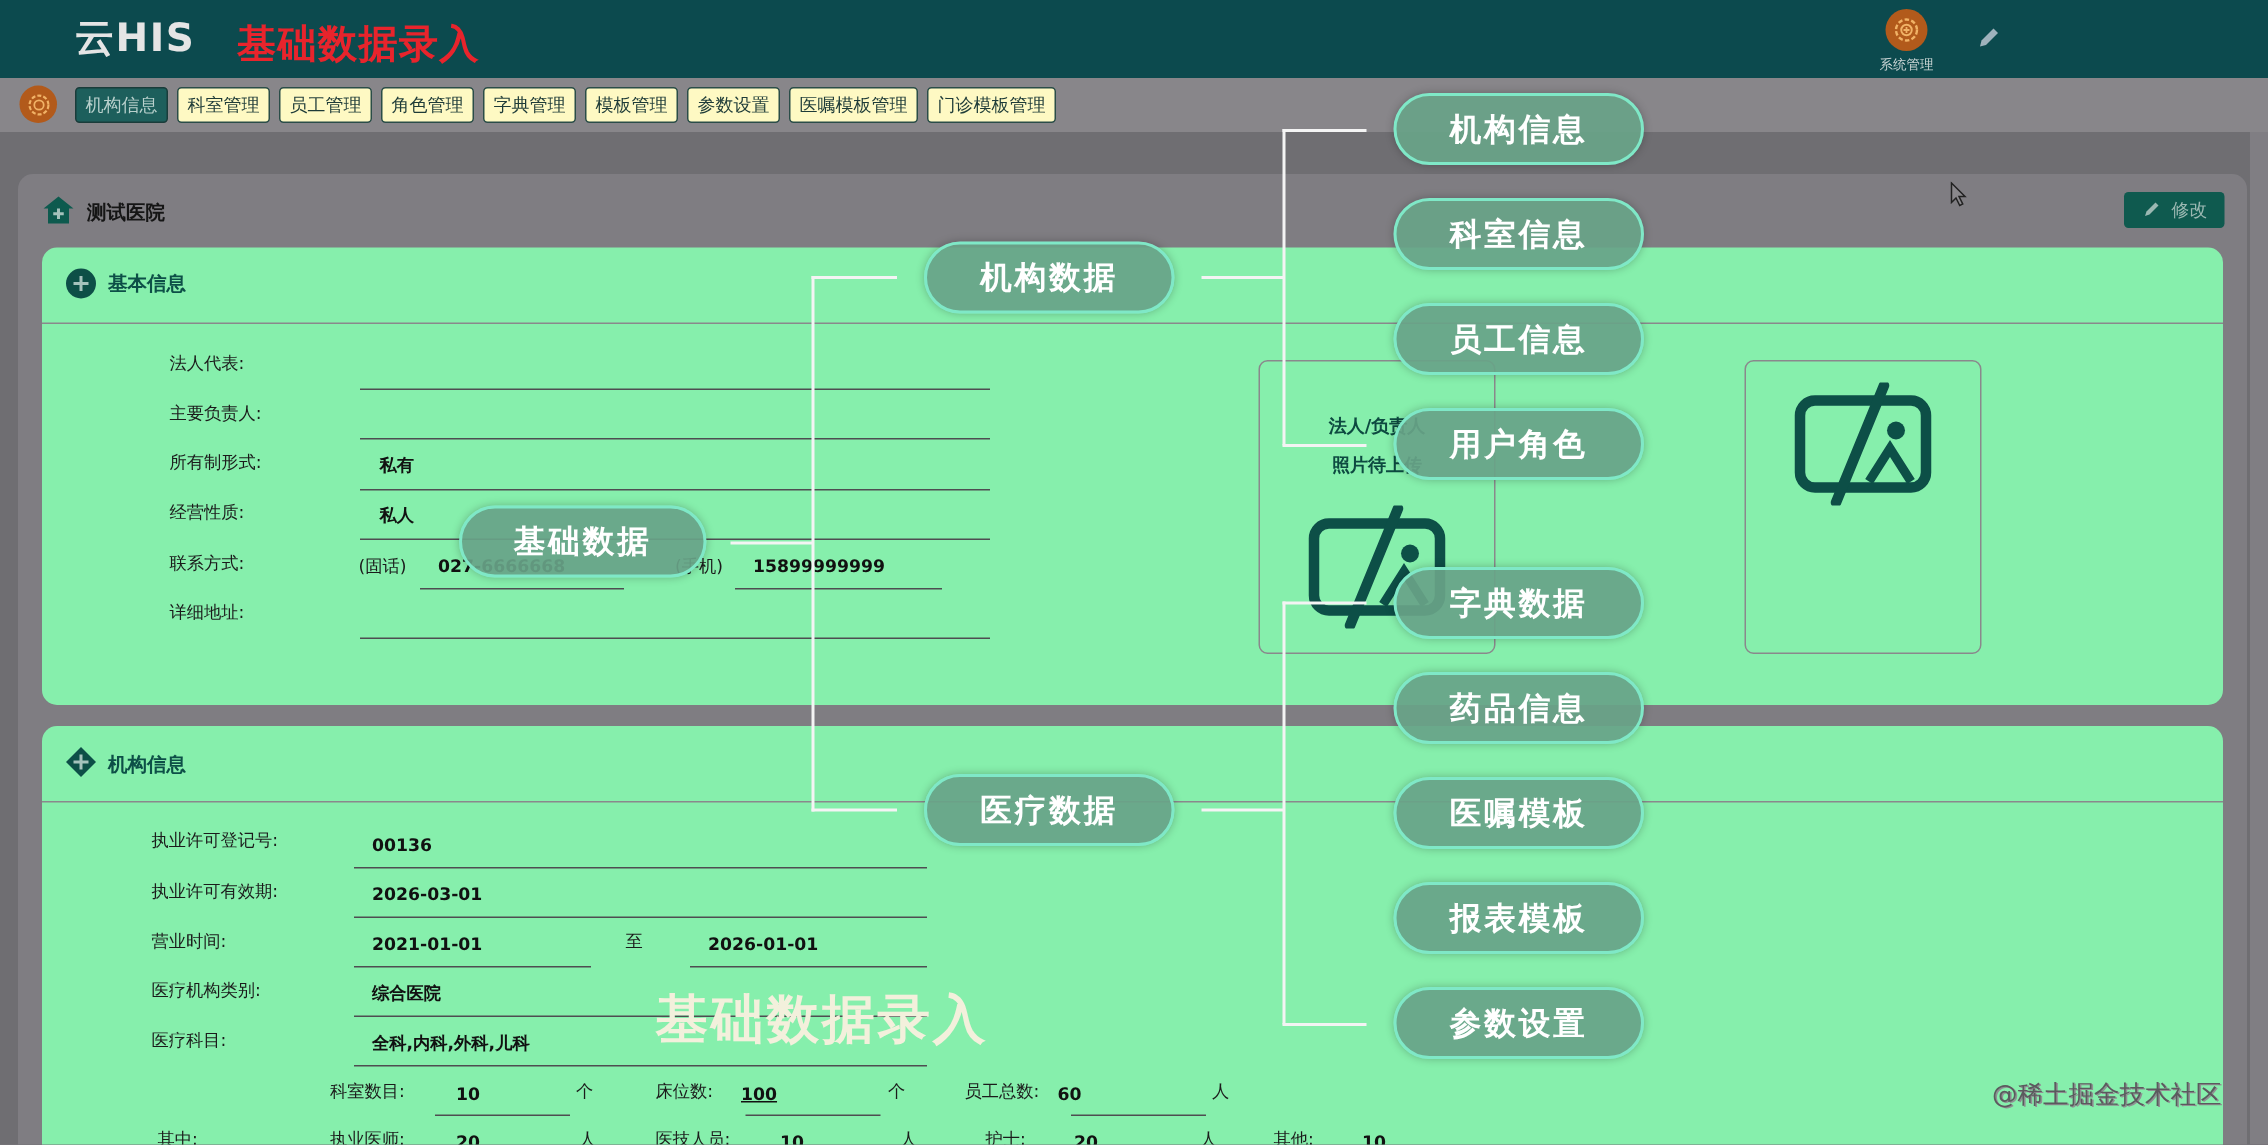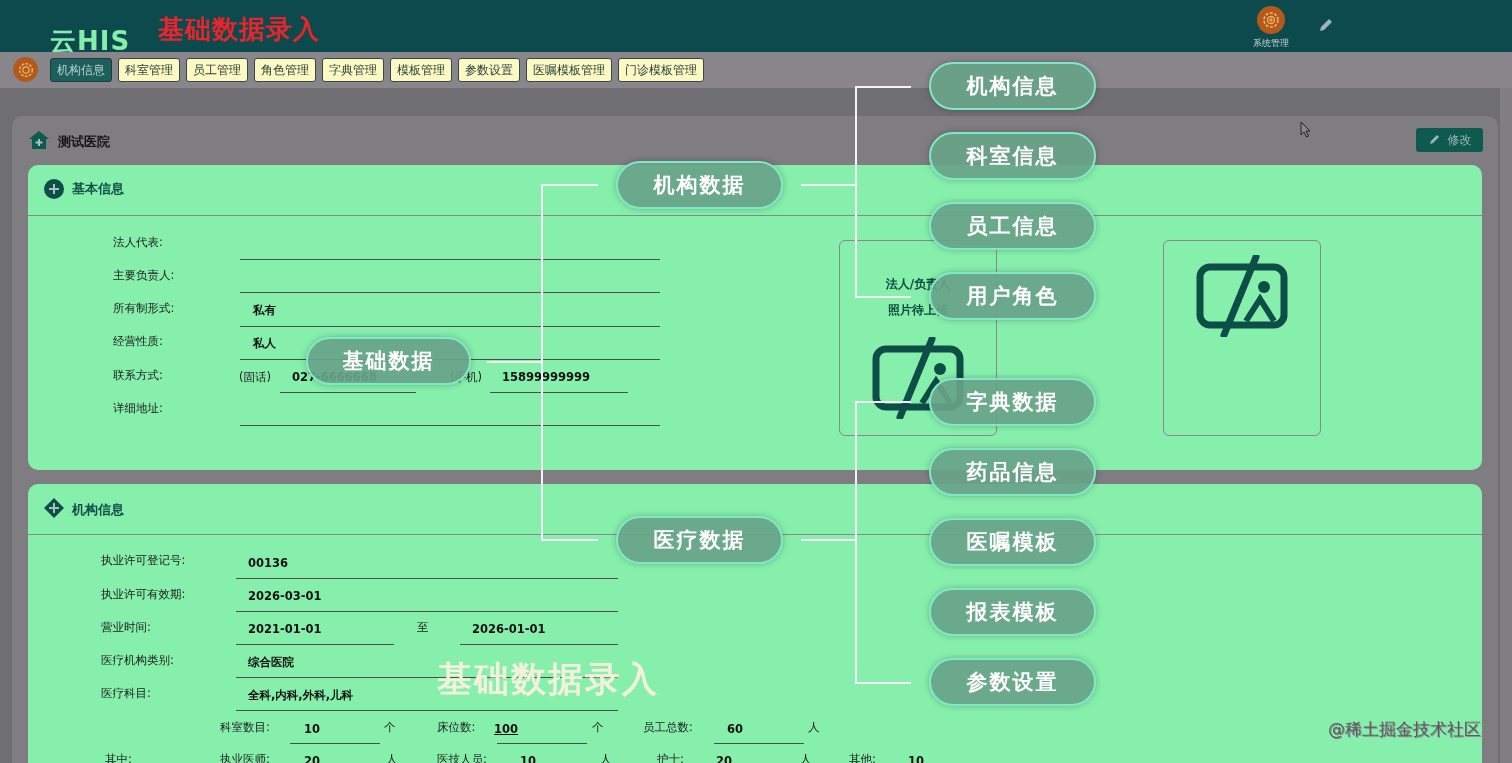--- a/index.html
+++ b/index.html
@@ -1,21 +1,21 @@
 <!DOCTYPE html>
 <html><head>
 <meta charset="utf-8">
 <style>
   * { box-sizing: border-box; margin: 0; padding: 0; }
   html, body { width: 1512px; height: 763px; overflow: hidden; }
   body { font-family: "DejaVu Sans", "Liberation Sans", sans-serif; background: #6f6e72; position: relative; }
 
   
   .header { position: absolute; left: 0; top: 0; width: 1512px; height: 52px; background: #0c4a4e; }
-  .header-title { position: absolute; left: 50px; top: 24px; font-size: 26px; font-weight: bold; color: #86efac; letter-spacing: 1px; }
+  .header-title { position: absolute; left: 50px; top: 8px; font-size: 26px; font-weight: bold; color: #e5e5e5; letter-spacing: 1px; }
   .header-sub { position: absolute; left: 158px; top: 12px; font-size: 26px; font-weight: bold; color: #e8242c; letter-spacing: 1px; }
   .sys-mgr { position: absolute; left: 1248px; top: 6px; width: 46px; text-align: center; }
   .gear-circle { width: 28px; height: 28px; border-radius: 50%; background: #b25a1b; margin: 0 auto; display: flex; align-items: center; justify-content: center; }
   .sys-label { font-size: 9px; color: #c9d4d4; margin-top: 3px; white-space: nowrap; }
   .pencil-top { position: absolute; left: 1317px; top: 16px; }
 
   
   .toolbar { position: absolute; left: 0; top: 52px; width: 1512px; height: 36px; background: #88868a; }
   .tool-gear { position: absolute; left: 13px; top: 5px; width: 25px; height: 25px; border-radius: 50%; background: #b25a1b; display:flex; align-items:center; justify-content:center; }
   .tabs { position: absolute; left: 50px; top: 6px; display: flex; gap: 6px; }
@@ -223,21 +223,21 @@
 <div class="field-value" style="left:304px;top:722px;">10</div>
 <div class="field-label" style="left:384px;top:720px;">个</div>
 <div class="field-line" style="left:290px;top:743px;width:90px;"></div>
 
 <div class="field-label" style="left:437px;top:720px;">床位数:</div>
 <div class="field-value" style="left:494px;top:722px;text-decoration:underline;">100</div>
 <div class="field-label" style="left:592px;top:720px;">个</div>
 <div class="field-line" style="left:497px;top:743px;width:90px;"></div>
 
 <div class="field-label" style="left:643px;top:720px;">员工总数:</div>
-<div class="field-value" style="left:727px;top:722px;">60</div>
+<div class="field-value" style="left:705px;top:722px;">60</div>
 <div class="field-label" style="left:808px;top:720px;">人</div>
 <div class="field-line" style="left:714px;top:743px;width:90px;"></div>
 
 <div class="field-label" style="left:105px;top:752px;">其中:</div>
 <div class="field-label" style="left:220px;top:752px;">执业医师:</div>
 <div class="field-value" style="left:304px;top:754px;">20</div>
 <div class="field-label" style="left:386px;top:752px;">人</div>
 <div class="field-label" style="left:437px;top:752px;">医技人员:</div>
 <div class="field-value" style="left:520px;top:754px;">10</div>
 <div class="field-label" style="left:600px;top:752px;">人</div>

